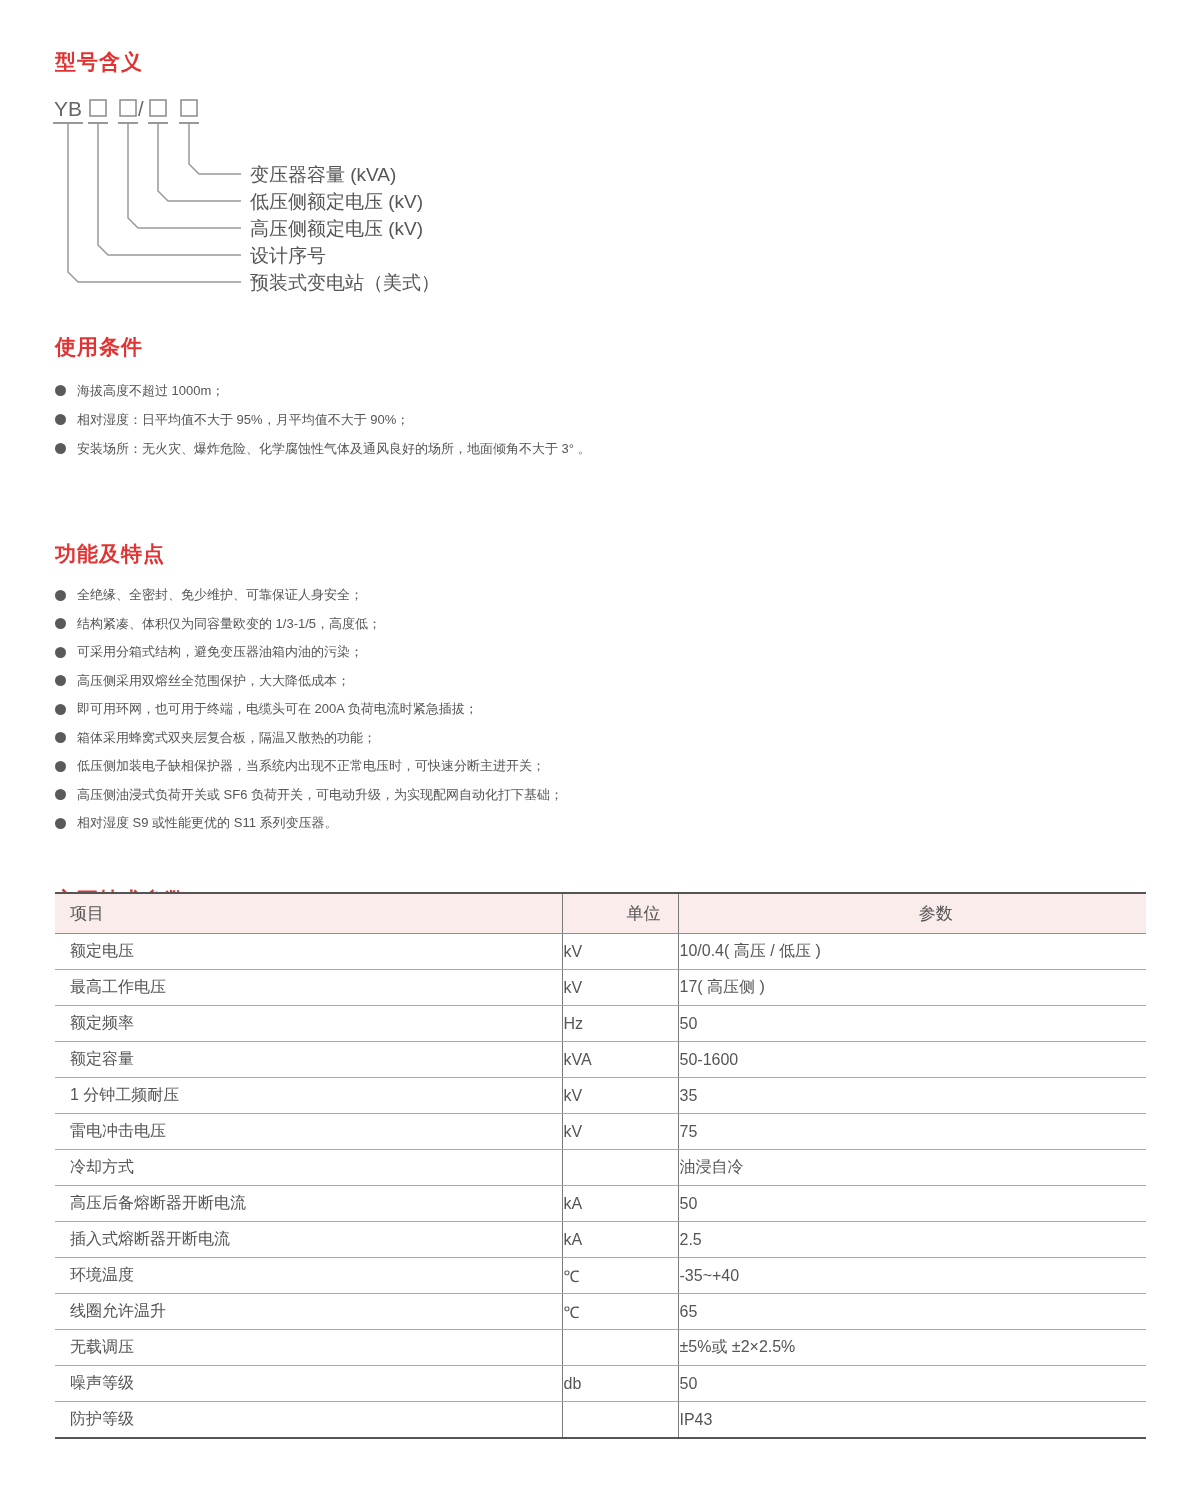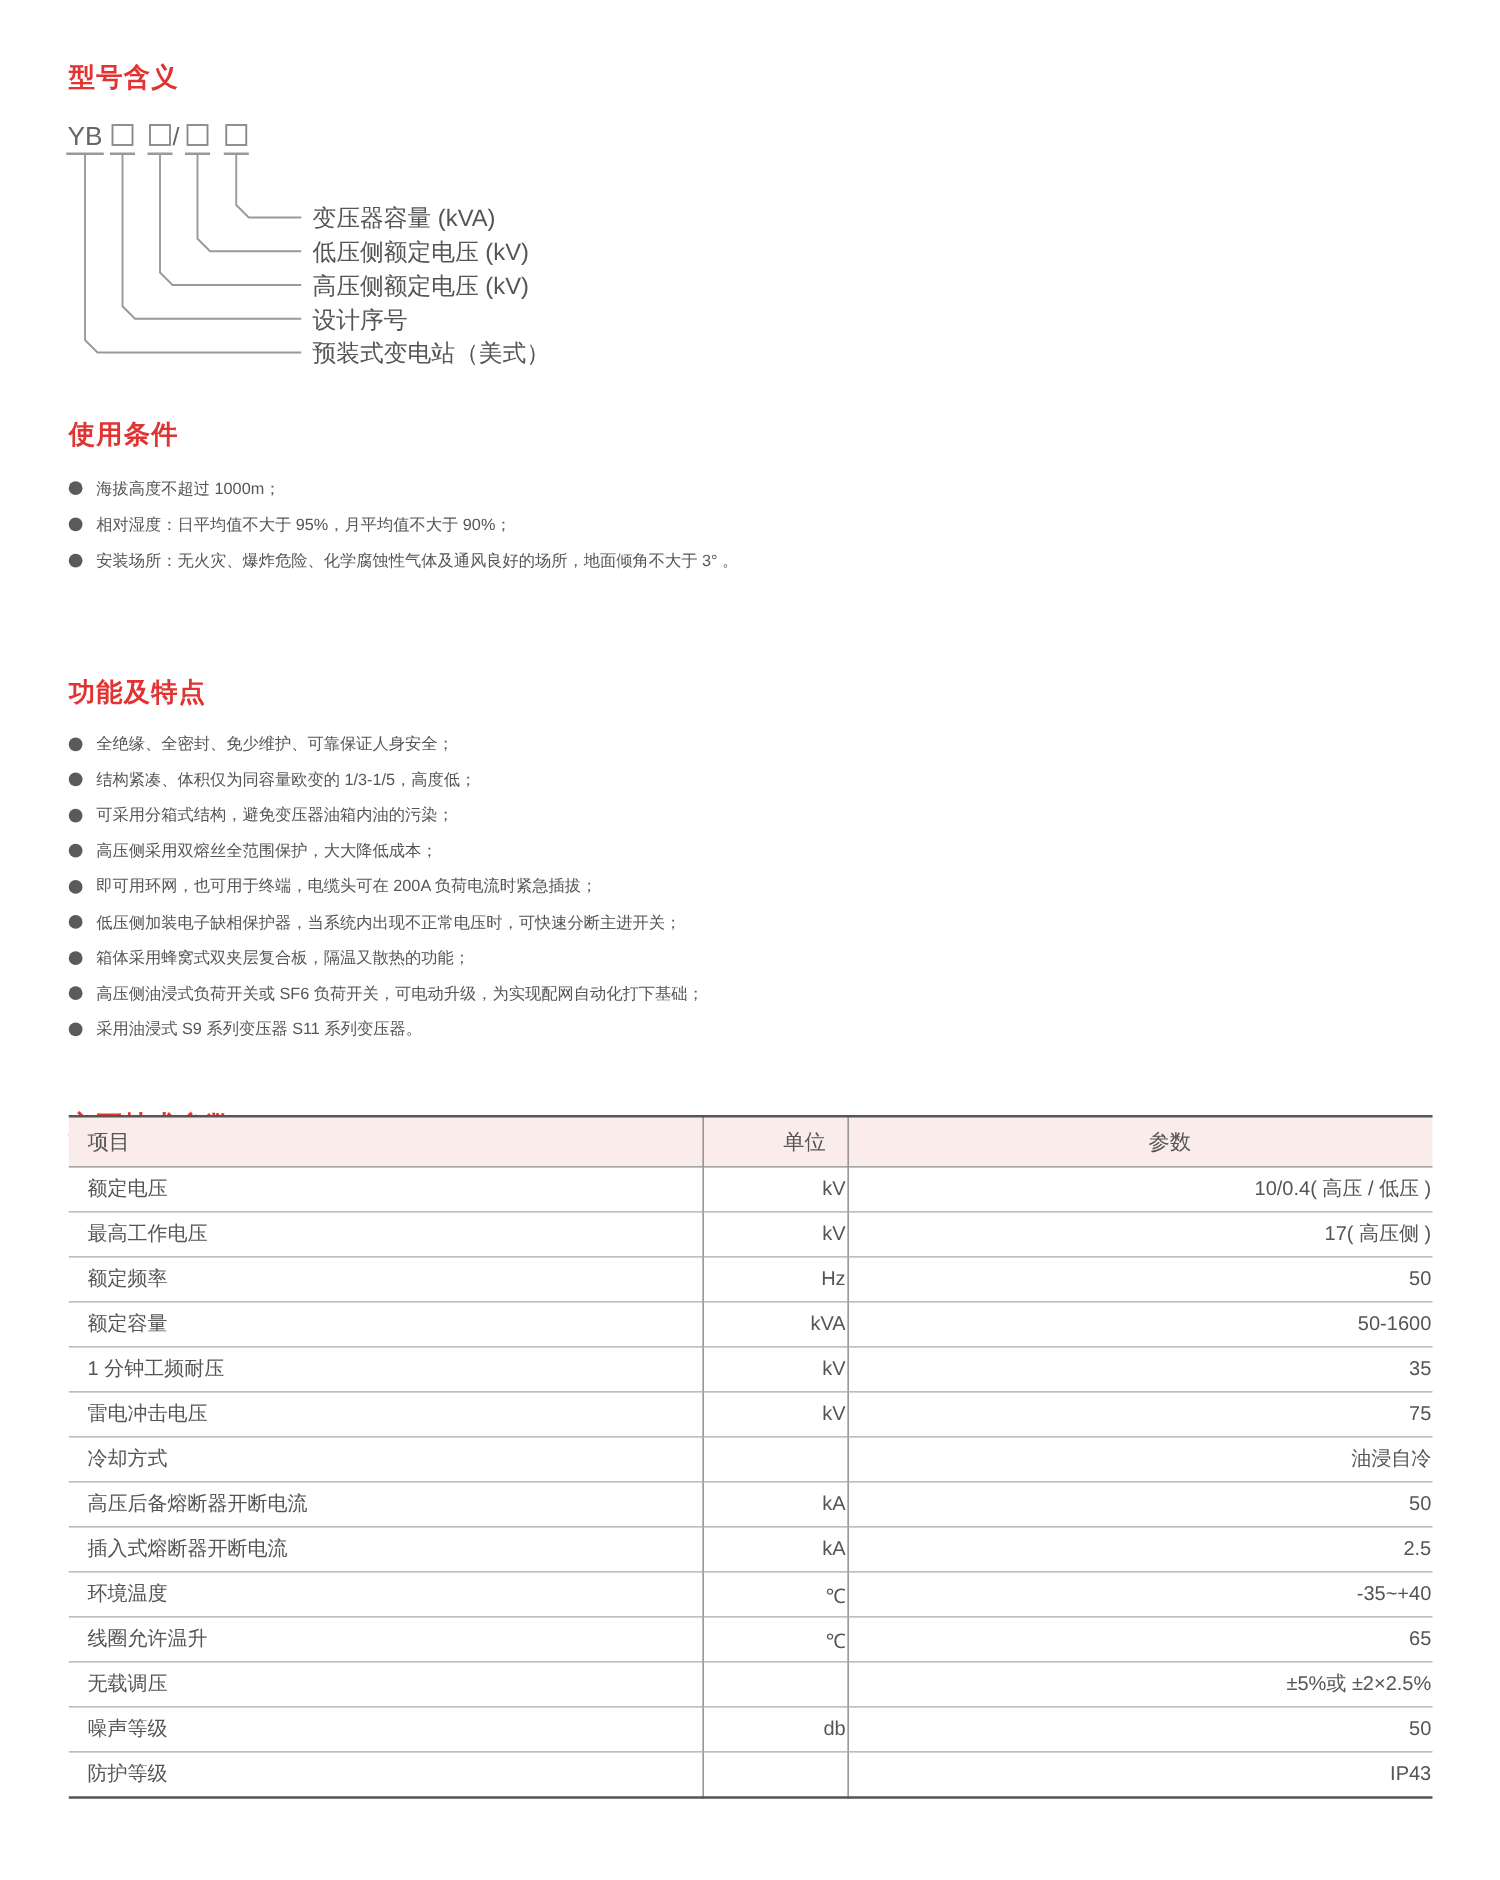--- a/index.html
+++ b/index.html
@@ -32,21 +32,21 @@
     font-size:16px;color:#555555;
   }
   .spec-table col.c1{width:507px;}
   .spec-table col.c2{width:116px;}
   .spec-table col.c3{width:468px;}
   .spec-table th{
     height:37px;background:#fbecec;font-weight:normal;font-size:17px;
     border-bottom:1px solid #8f8f8f;
     padding-left:48px;
   }
-  .spec-table td{height:33px;border-bottom:1px solid #a9a9a9;text-align:right;}
+  .spec-table td{height:33px;border-bottom:1px solid #a9a9a9;text-align:left;}
   .spec-table tr:last-child td{border-bottom:none;}
   .spec-table th:nth-child(1),.spec-table td:nth-child(1){
     text-align:left;padding-left:15px;border-right:1px solid #7a7a7a;
   }
   .spec-table th:nth-child(2),.spec-table td:nth-child(2){border-right:1px solid #7a7a7a;}
 
   svg text{font-family:"Liberation Sans",sans-serif;}
 </style>
 </head>
 <body>
@@ -123,33 +123,33 @@
     <div class="bitem">
       <span class="dot"></span>
       <span>高压侧采用双熔丝全范围保护，大大降低成本；</span>
     </div>
     <div class="bitem">
       <span class="dot"></span>
       <span>即可用环网，也可用于终端，电缆头可在 200A 负荷电流时紧急插拔；</span>
     </div>
     <div class="bitem">
       <span class="dot"></span>
+      <span>箱体采用蜂窝式双夹层复合板，隔温又散热的功能；</span>
+    </div>
+    <div class="bitem">
+      <span class="dot"></span>
       <span>低压侧加装电子缺相保护器，当系统内出现不正常电压时，可快速分断主进开关；</span>
     </div>
     <div class="bitem">
       <span class="dot"></span>
-      <span>箱体采用蜂窝式双夹层复合板，隔温又散热的功能；</span>
-    </div>
-    <div class="bitem">
-      <span class="dot"></span>
       <span>高压侧油浸式负荷开关或 SF6 负荷开关，可电动升级，为实现配网自动化打下基础；</span>
     </div>
     <div class="bitem">
       <span class="dot"></span>
-      <span>采用油浸式 S9 系列变压器 S11 系列变压器。</span>
+      <span>相对湿度 S9 或性能更优的 S11 系列变压器。</span>
     </div>
   </div>
 
   <div class="sec-title" id="title-params">主要技术参数</div>
 
   <table class="spec-table">
     <colgroup>
         <col class="c1">
         <col class="c2">
         <col class="c3">

